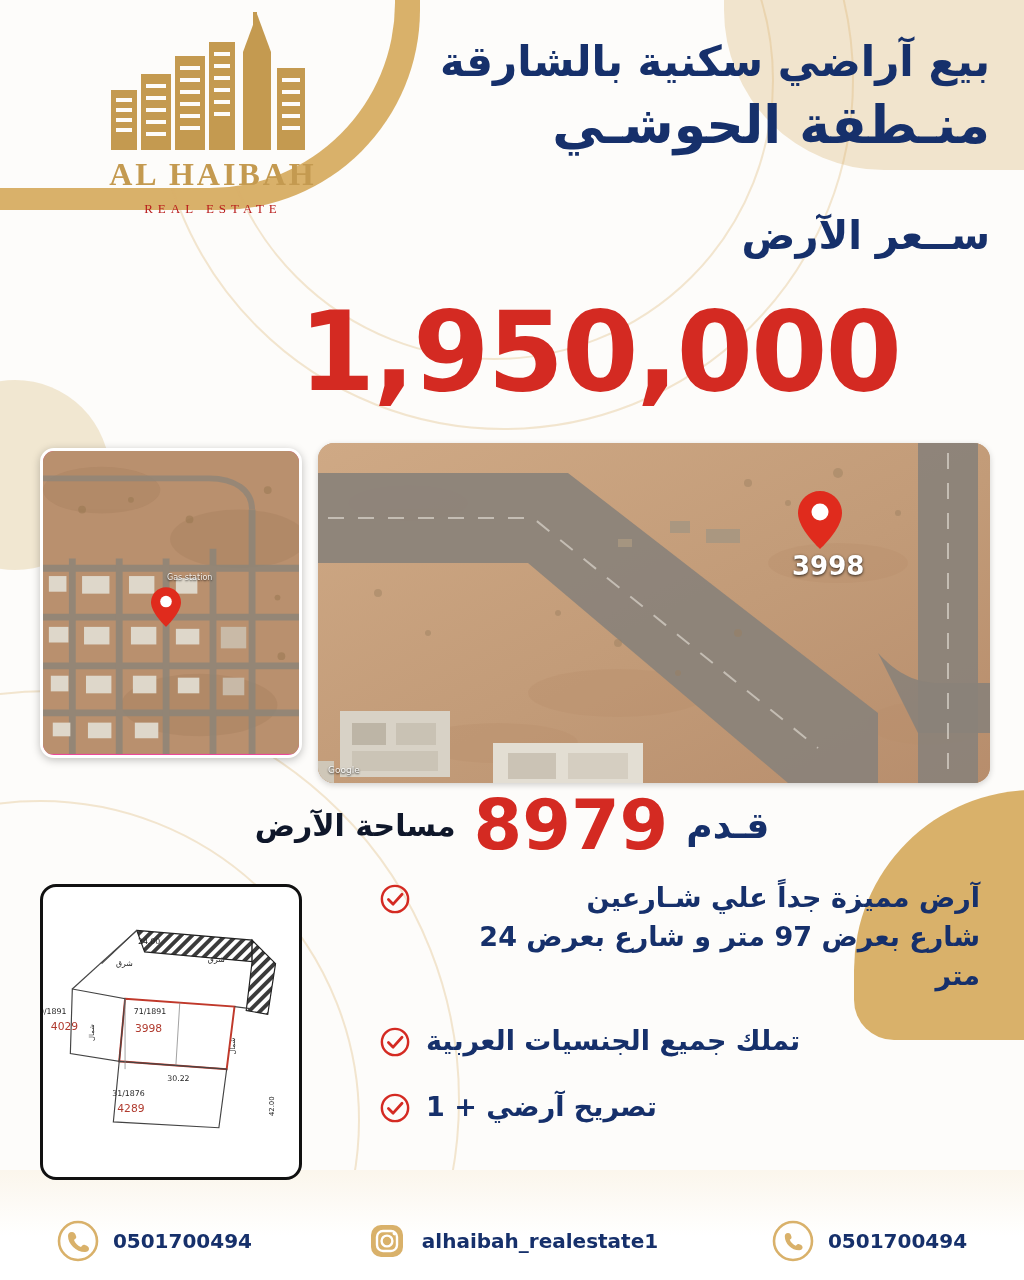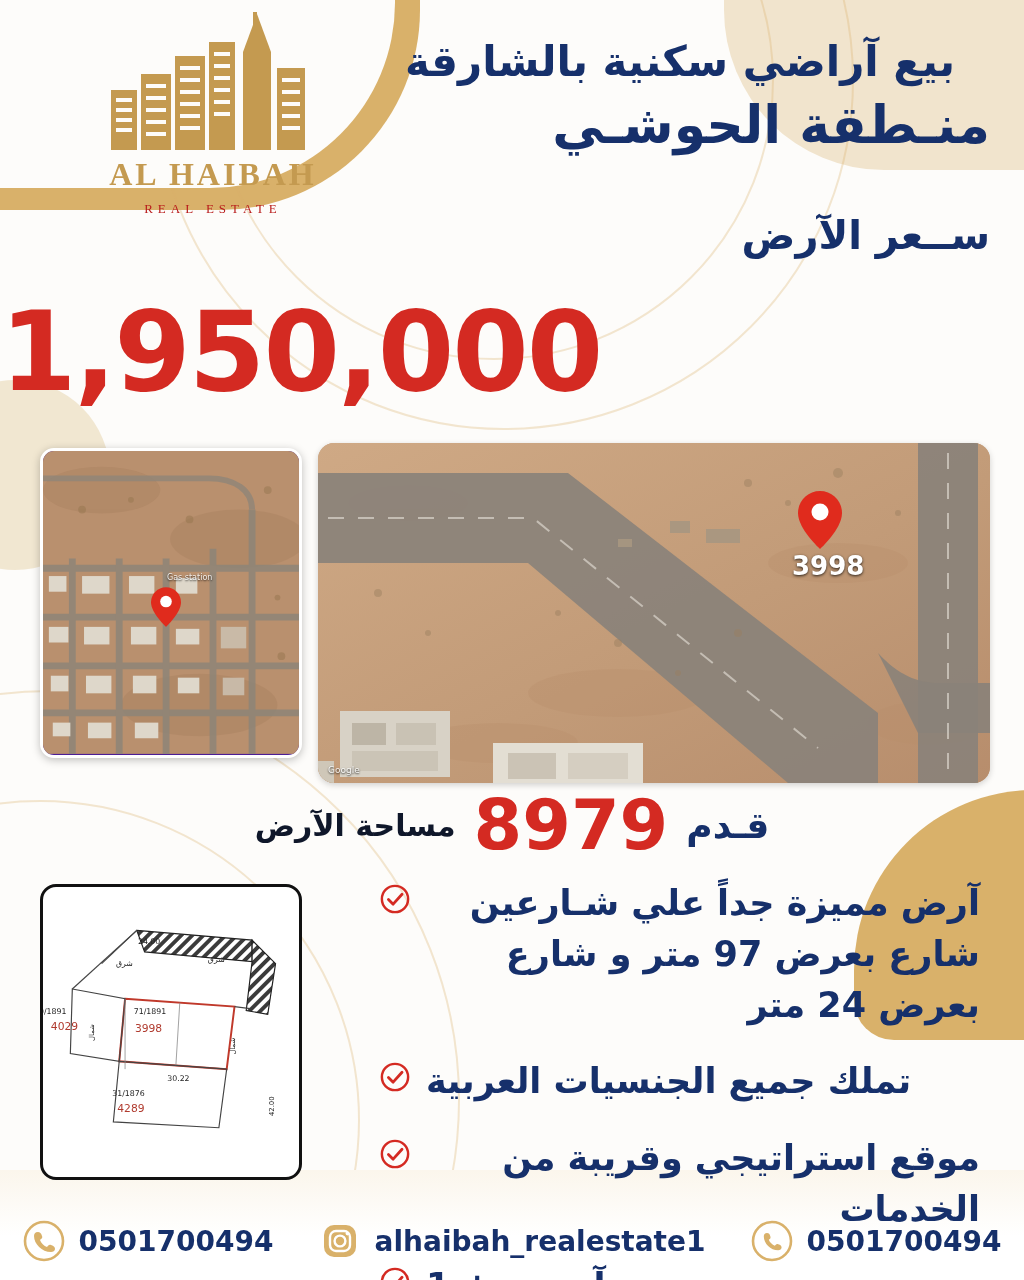--- a/index.html
+++ b/index.html
@@ -89,55 +89,55 @@
   }
 
   
   .headline {
     position: absolute; top: 36px; right: 34px;
     width: 620px; text-align: right;
     z-index: 5;
   }
   .headline .l1 {
     font-size: 42px; font-weight: bold; color: #16306b;
-    line-height: 1.25; letter-spacing: -1px; text-align: center;
+    line-height: 1.25; letter-spacing: -1px;
   }
   .headline .l2 {
     font-size: 52px; font-weight: bold; color: #16306b;
     line-height: 1.25; margin-top: 4px;
   }
   .price-label {
     position: absolute; top: 212px; right: 34px;
     width: 620px; text-align: right;
     font-size: 40px; font-weight: bold; color: #16306b;
     z-index: 5;
   }
   .price-value {
     position: absolute; top: 288px; left: 0; width: 900px;
-    text-align: left;
+    text-align: right;
     font-size: 110px; font-weight: bold; color: #d42a22;
     letter-spacing: -2px;
     z-index: 5;
     font-family: "DejaVu Sans", sans-serif;
   }
 
   
   .map-main {
     position: absolute; top: 443px; left: 318px;
     width: 672px; height: 340px;
     border-radius: 16px; overflow: hidden;
     background: #c9a484;
     z-index: 5;
     box-shadow: 0 2px 6px rgba(0,0,0,.18);
   }
   .map-small {
     position: absolute; top: 448px; left: 40px;
     width: 262px; height: 310px;
     border-radius: 14px; overflow: hidden;
-    background: #4c1d95;
+    background: #ec4899;
     border: 3px solid #ffffff;
     box-shadow: 0 2px 8px rgba(0,0,0,.25);
     z-index: 5;
   }
   .plot-card {
     position: absolute; top: 884px; left: 40px;
     width: 262px; height: 296px;
     border-radius: 16px; overflow: hidden;
     background: #ffffff;
     border: 3px solid #111;
@@ -182,21 +182,21 @@
     z-index: 6;
     text-align: right;
   }
   .feature {
     display: flex; align-items: flex-start; justify-content: flex-start;
     flex-direction: row-reverse;
     gap: 16px;
     margin-bottom: 26px;
   }
   .feature-text {
-    font-size: 35px; color: #16306b; font-weight: bold;
+    font-size: 27px; color: #16306b; font-weight: bold;
     line-height: 1.45; text-align: right;
   }
   .check {
     flex: 0 0 auto;
     width: 30px; height: 30px; margin-top: 6px;
   }
   .check svg { width: 100%; height: 100%; display:block; }
 
   
   .contacts {
@@ -204,21 +204,21 @@
     display: flex; align-items: center; justify-content: space-around;
     direction: ltr;
     z-index: 6;
   }
   .contact {
     display: flex; align-items: center; gap: 14px;
   }
   .contact-ico { width: 42px; height: 42px; }
   .contact-ico svg { width:100%; height:100%; display:block; }
   .contact-txt {
-    font-size: 28px; font-weight: bold; color: #16306b;
+    font-size: 20px; font-weight: bold; color: #16306b;
     font-family: "DejaVu Sans", sans-serif;
   }
 </style>
 </head>
 <body>
 
 <div class="poster">
 
   <div class="corner-tl"></div>
   <div class="corner-tl-inner"></div>
@@ -485,29 +485,20 @@
       </span>
       <span class="feature-text">تملك جميع الجنسيات العربية</span>
     </div>
     <div class="feature">
       <span class="check">
         <svg viewBox="0 0 32 32">
             <circle cx="16" cy="16" r="14" fill="none" stroke="#d42a22" stroke-width="2.6"></circle>
             <path d="M9 16.5 L14 21.5 L23.5 11" fill="none" stroke="#d42a22" stroke-width="3" stroke-linecap="round" stroke-linejoin="round"></path>
           </svg>
       </span>
-      <span class="feature-text">موقع استراتيجي وقريبة من الخدمات</span>
-    </div>
-    <div class="feature">
-      <span class="check">
-        <svg viewBox="0 0 32 32">
-            <circle cx="16" cy="16" r="14" fill="none" stroke="#d42a22" stroke-width="2.6"></circle>
-            <path d="M9 16.5 L14 21.5 L23.5 11" fill="none" stroke="#d42a22" stroke-width="3" stroke-linecap="round" stroke-linejoin="round"></path>
-          </svg>
-      </span>
       <span class="feature-text">تصريح آرضي + 1</span>
     </div>
   </div>
 
   <div class="contacts">
     <div class="contact">
       <span class="contact-ico">
         <svg viewBox="0 0 42 42">
           <circle cx="21" cy="21" r="19" fill="none" stroke="#d9b16a" stroke-width="2.6"></circle>
           <path d="M15 12 c2 0 3 1 4 4 c1 2 -1 3 -2 4 c1 3 4 6 7 7 c1 -1 2 -3 4 -2 c3 1 4 2 4 4 c0 2 -2 3 -4 3 C19 32 11 24 11 16 c0 -2 1 -4 4 -4 Z" fill="#d9b16a"></path>

